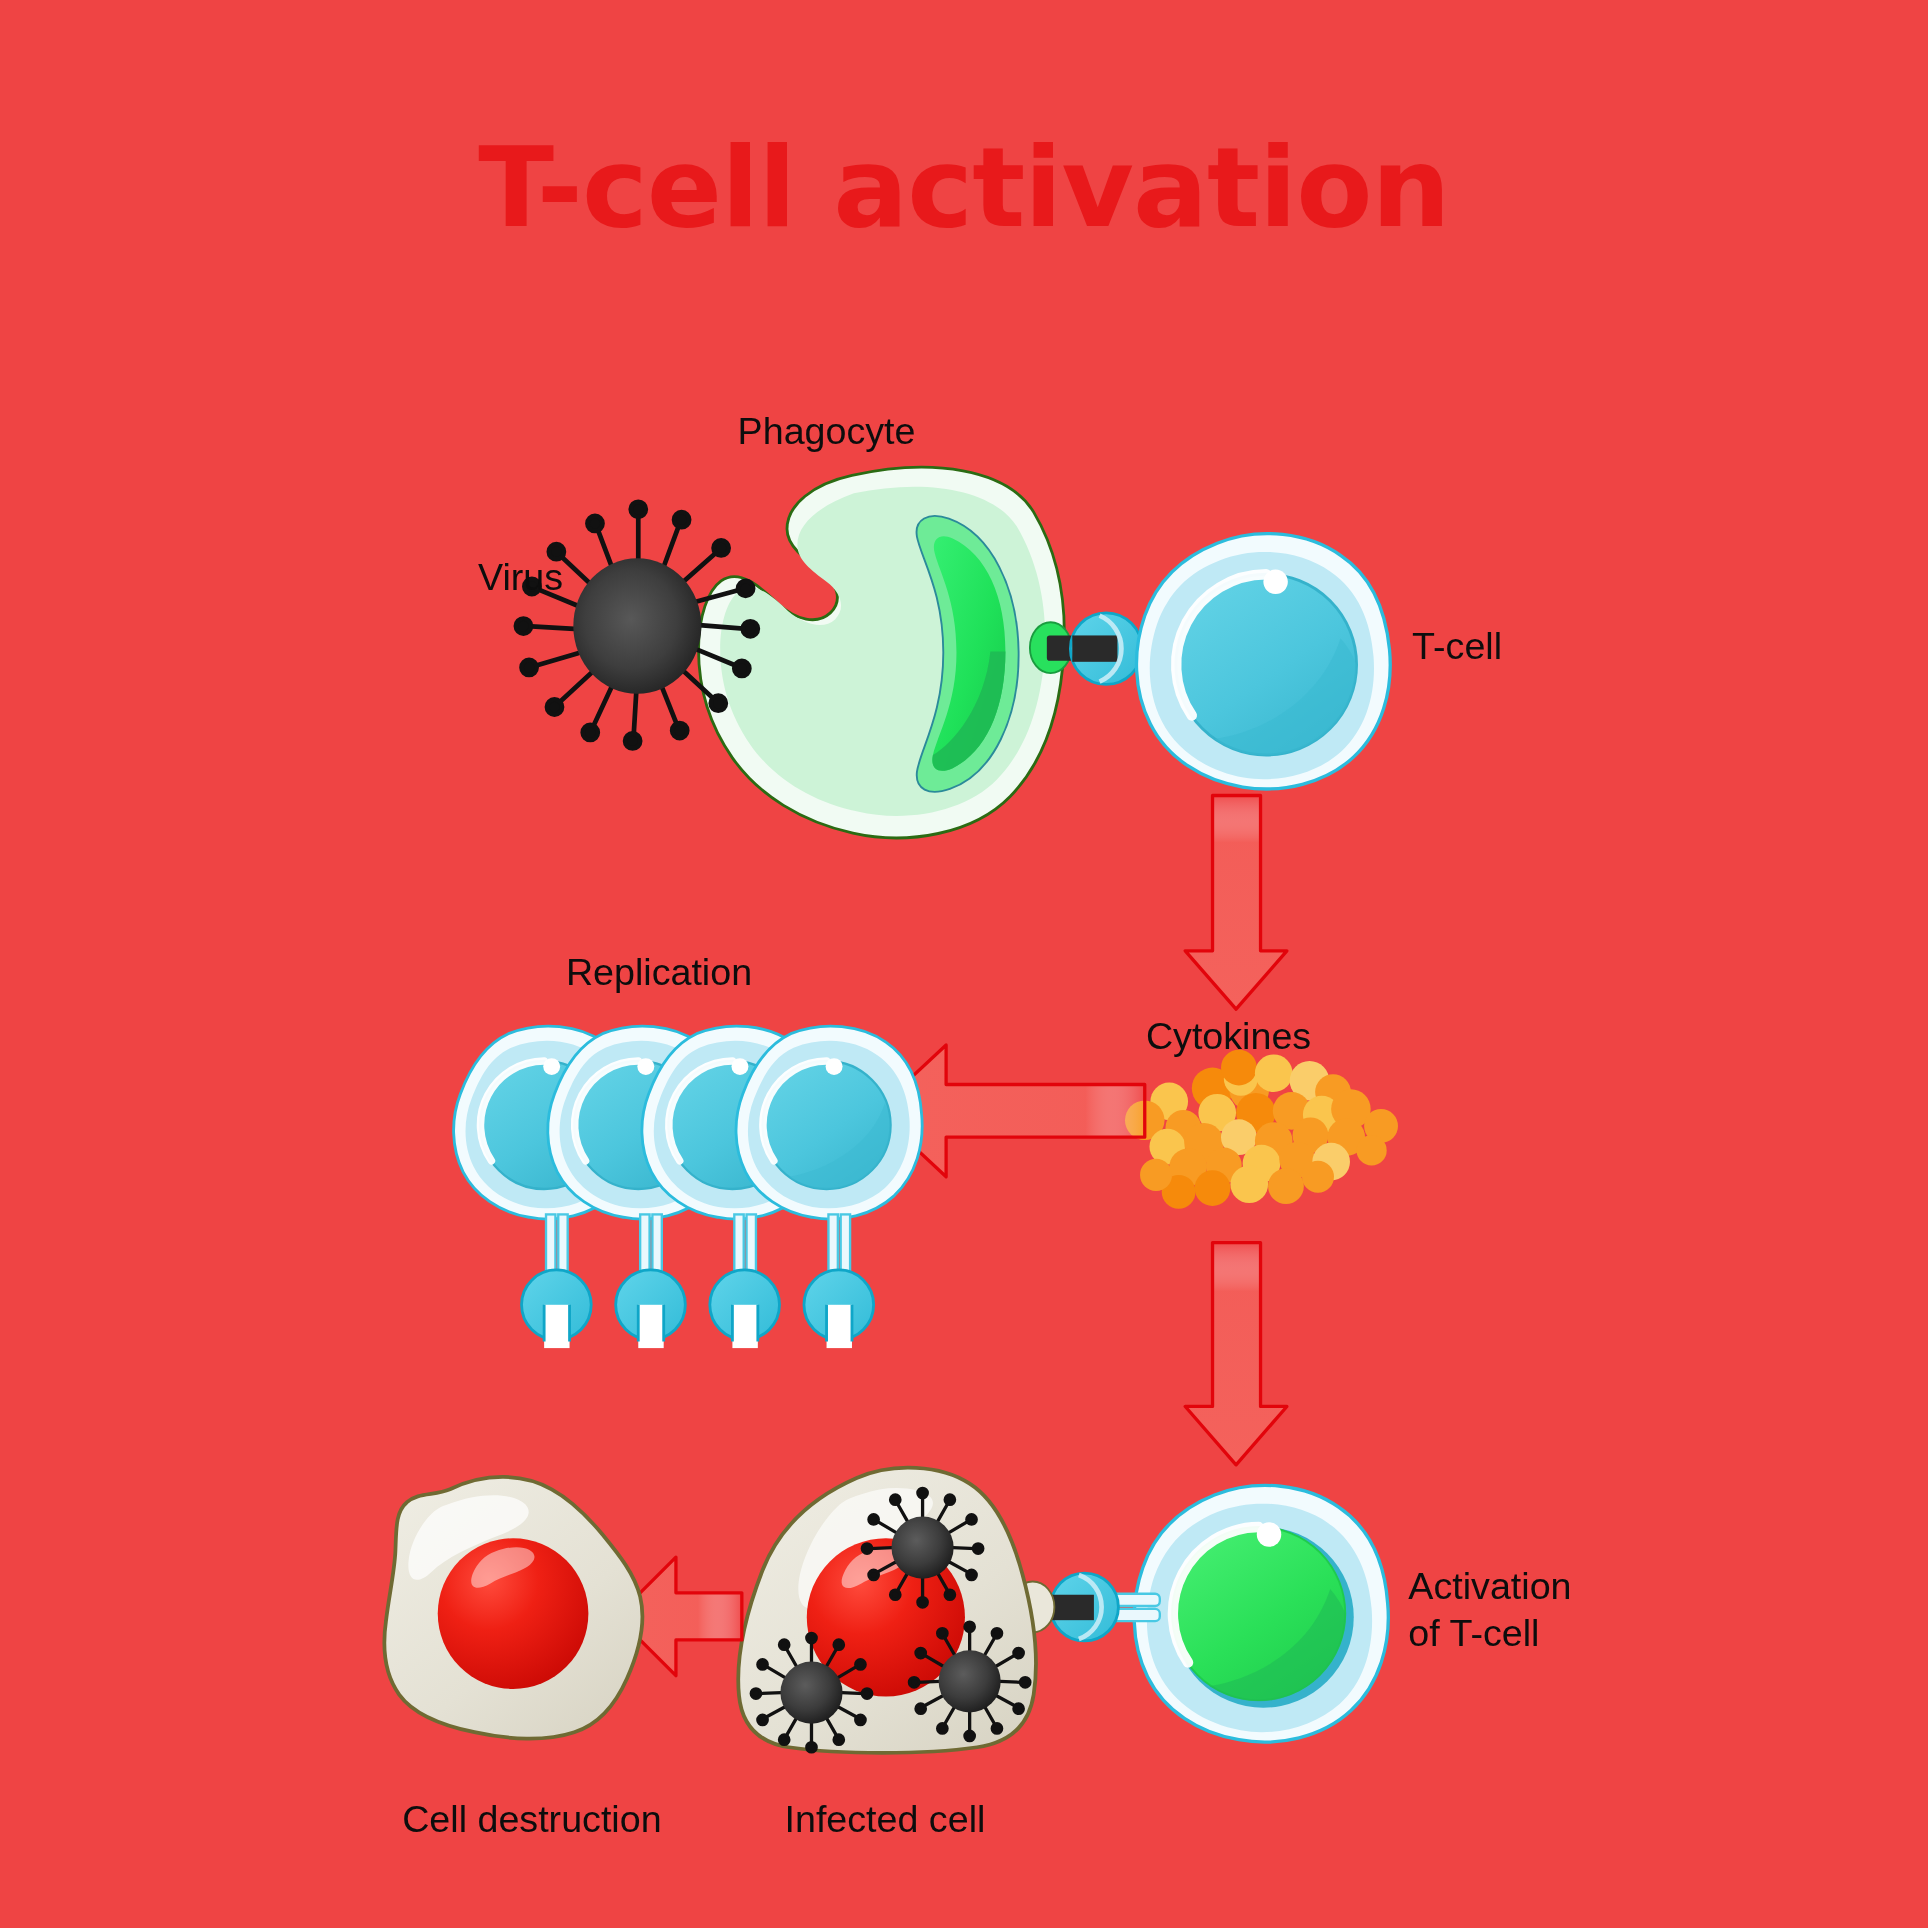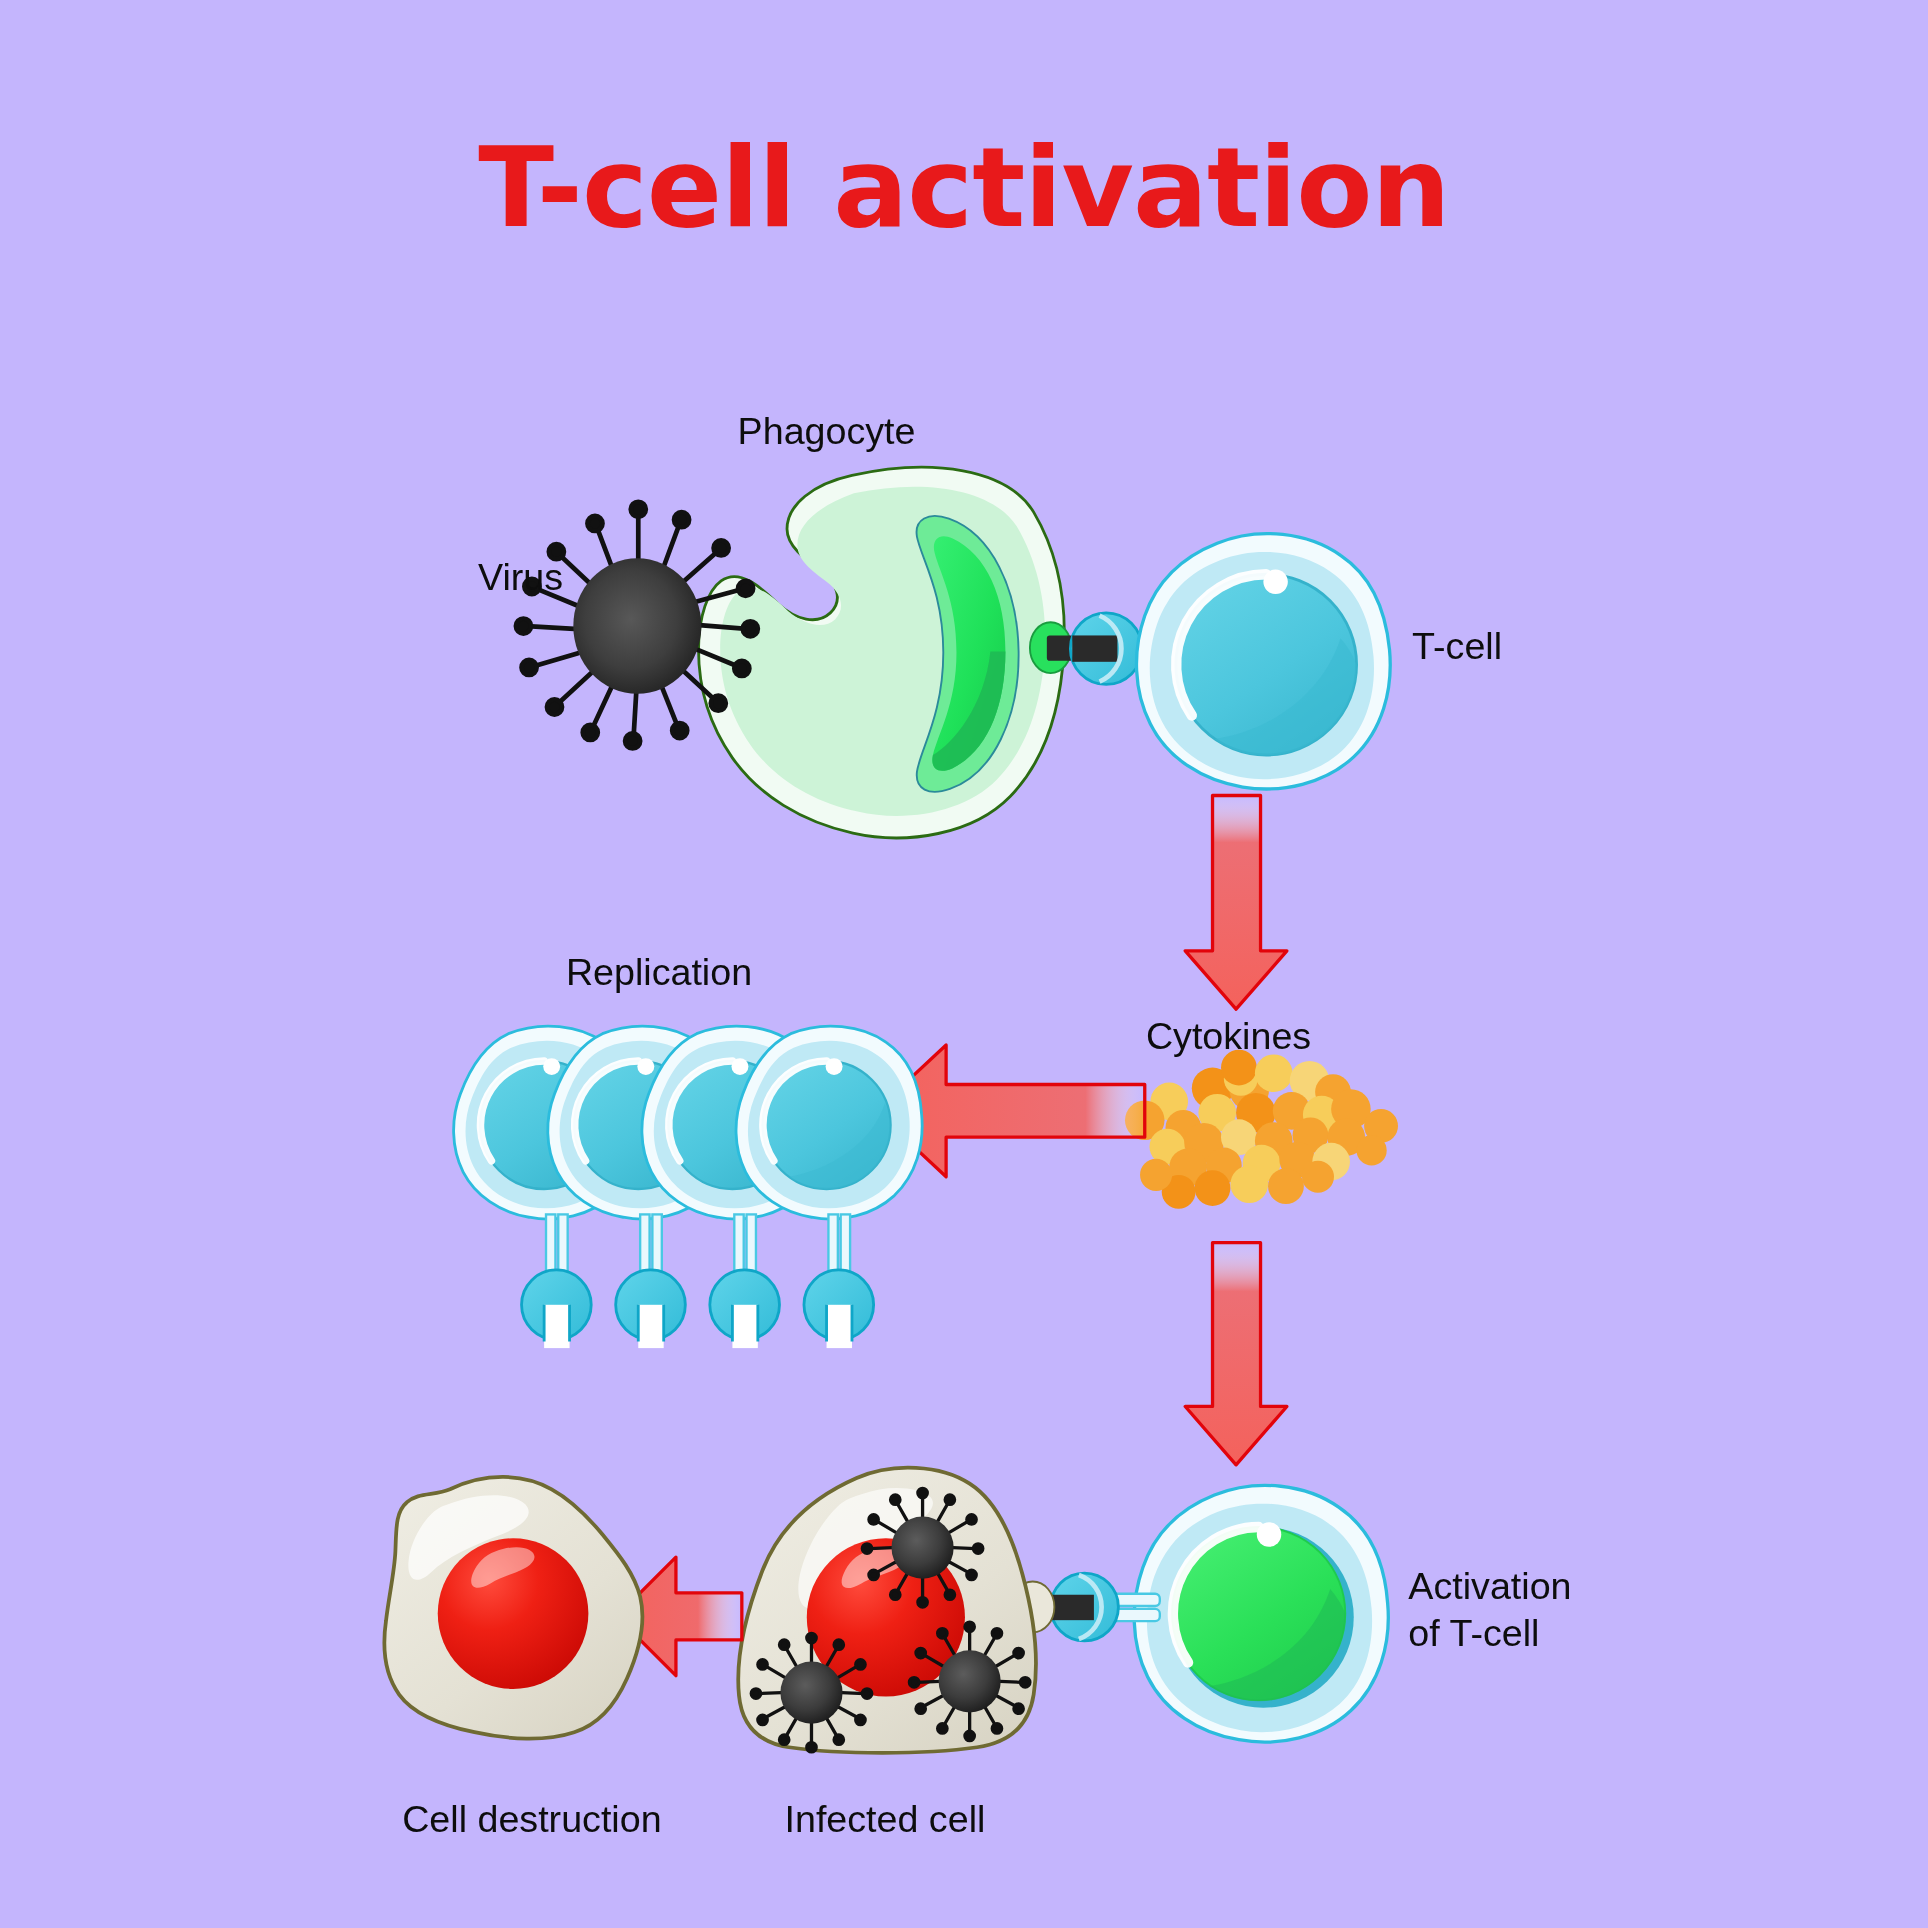--- a/index.html
+++ b/index.html
@@ -11,21 +11,21 @@
   body {
     width: 1928px;
     height: 1928px;
     font-family: "Liberation Sans", sans-serif;
     overflow: hidden;
   }
   #stage {
     position: relative;
     width: 1928px;
     height: 1928px;
-    background: #c4b5fd;
+    background: #ef4444;
   }
   svg.diagram {
     display: block;
     width: 1928px;
     height: 1928px;
   }
   .lbl {
     font-family: "Liberation Sans", sans-serif;
     font-size: 40px;
     fill: #0d0d0d;

